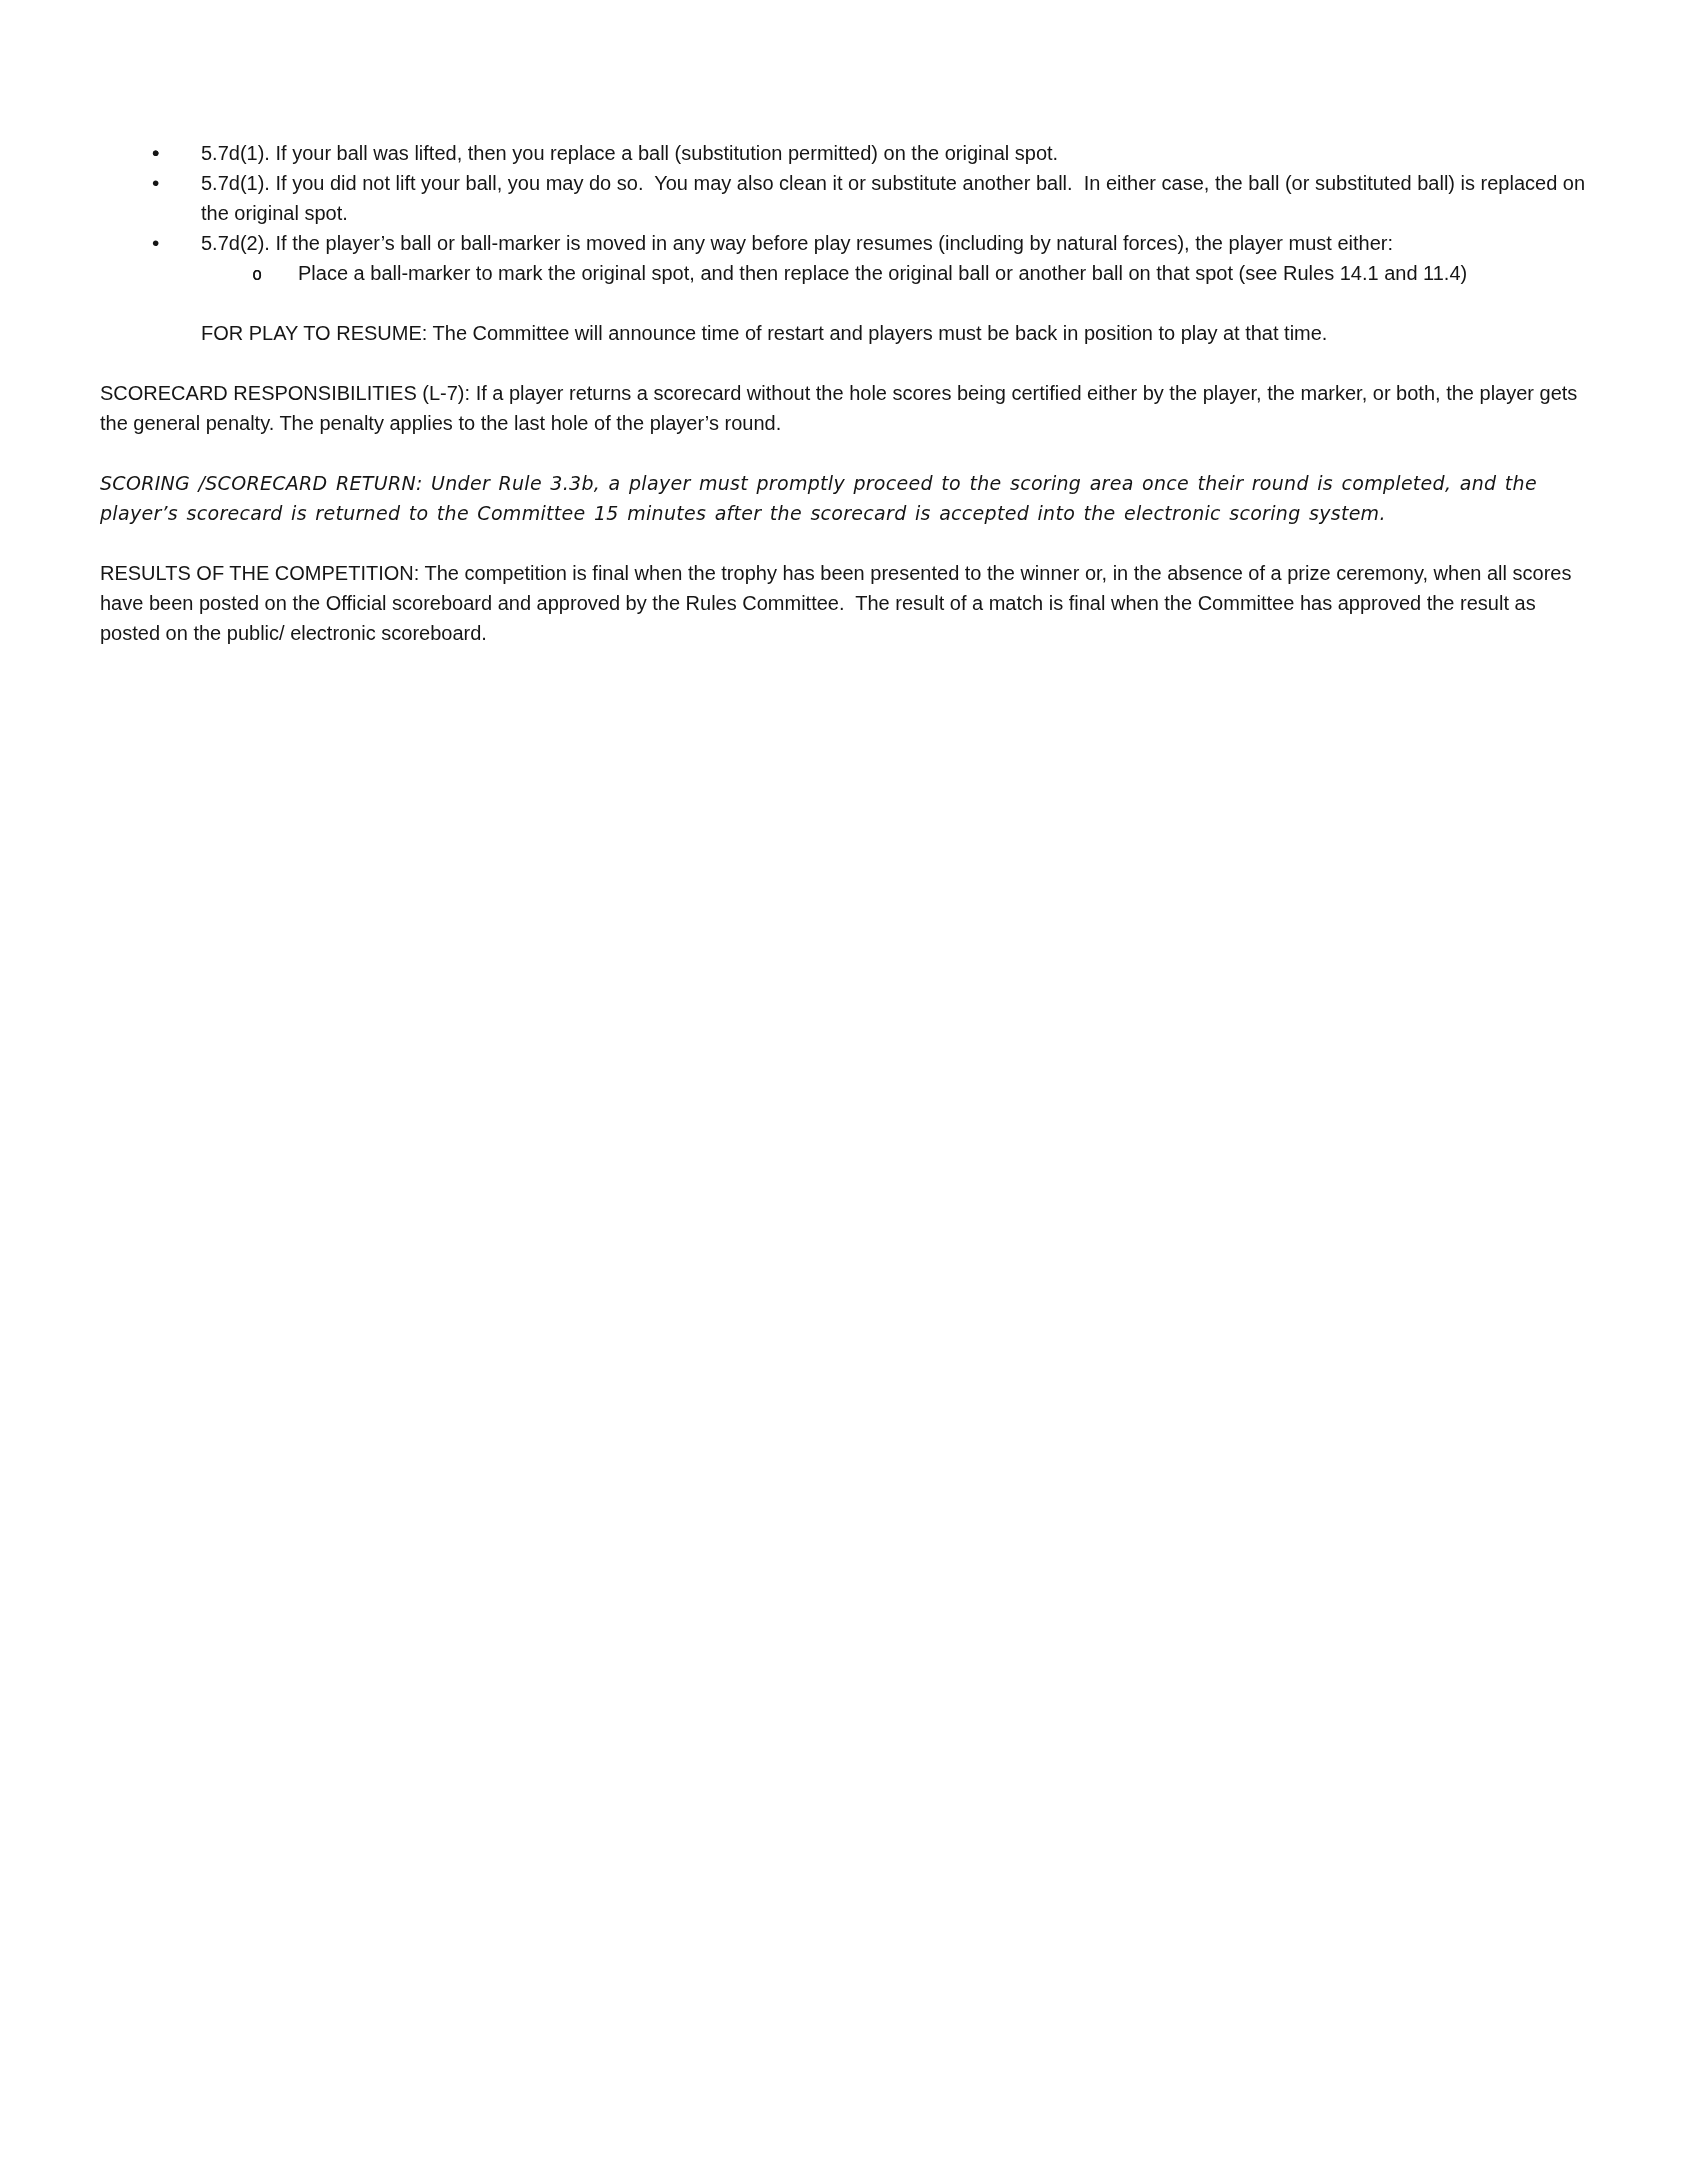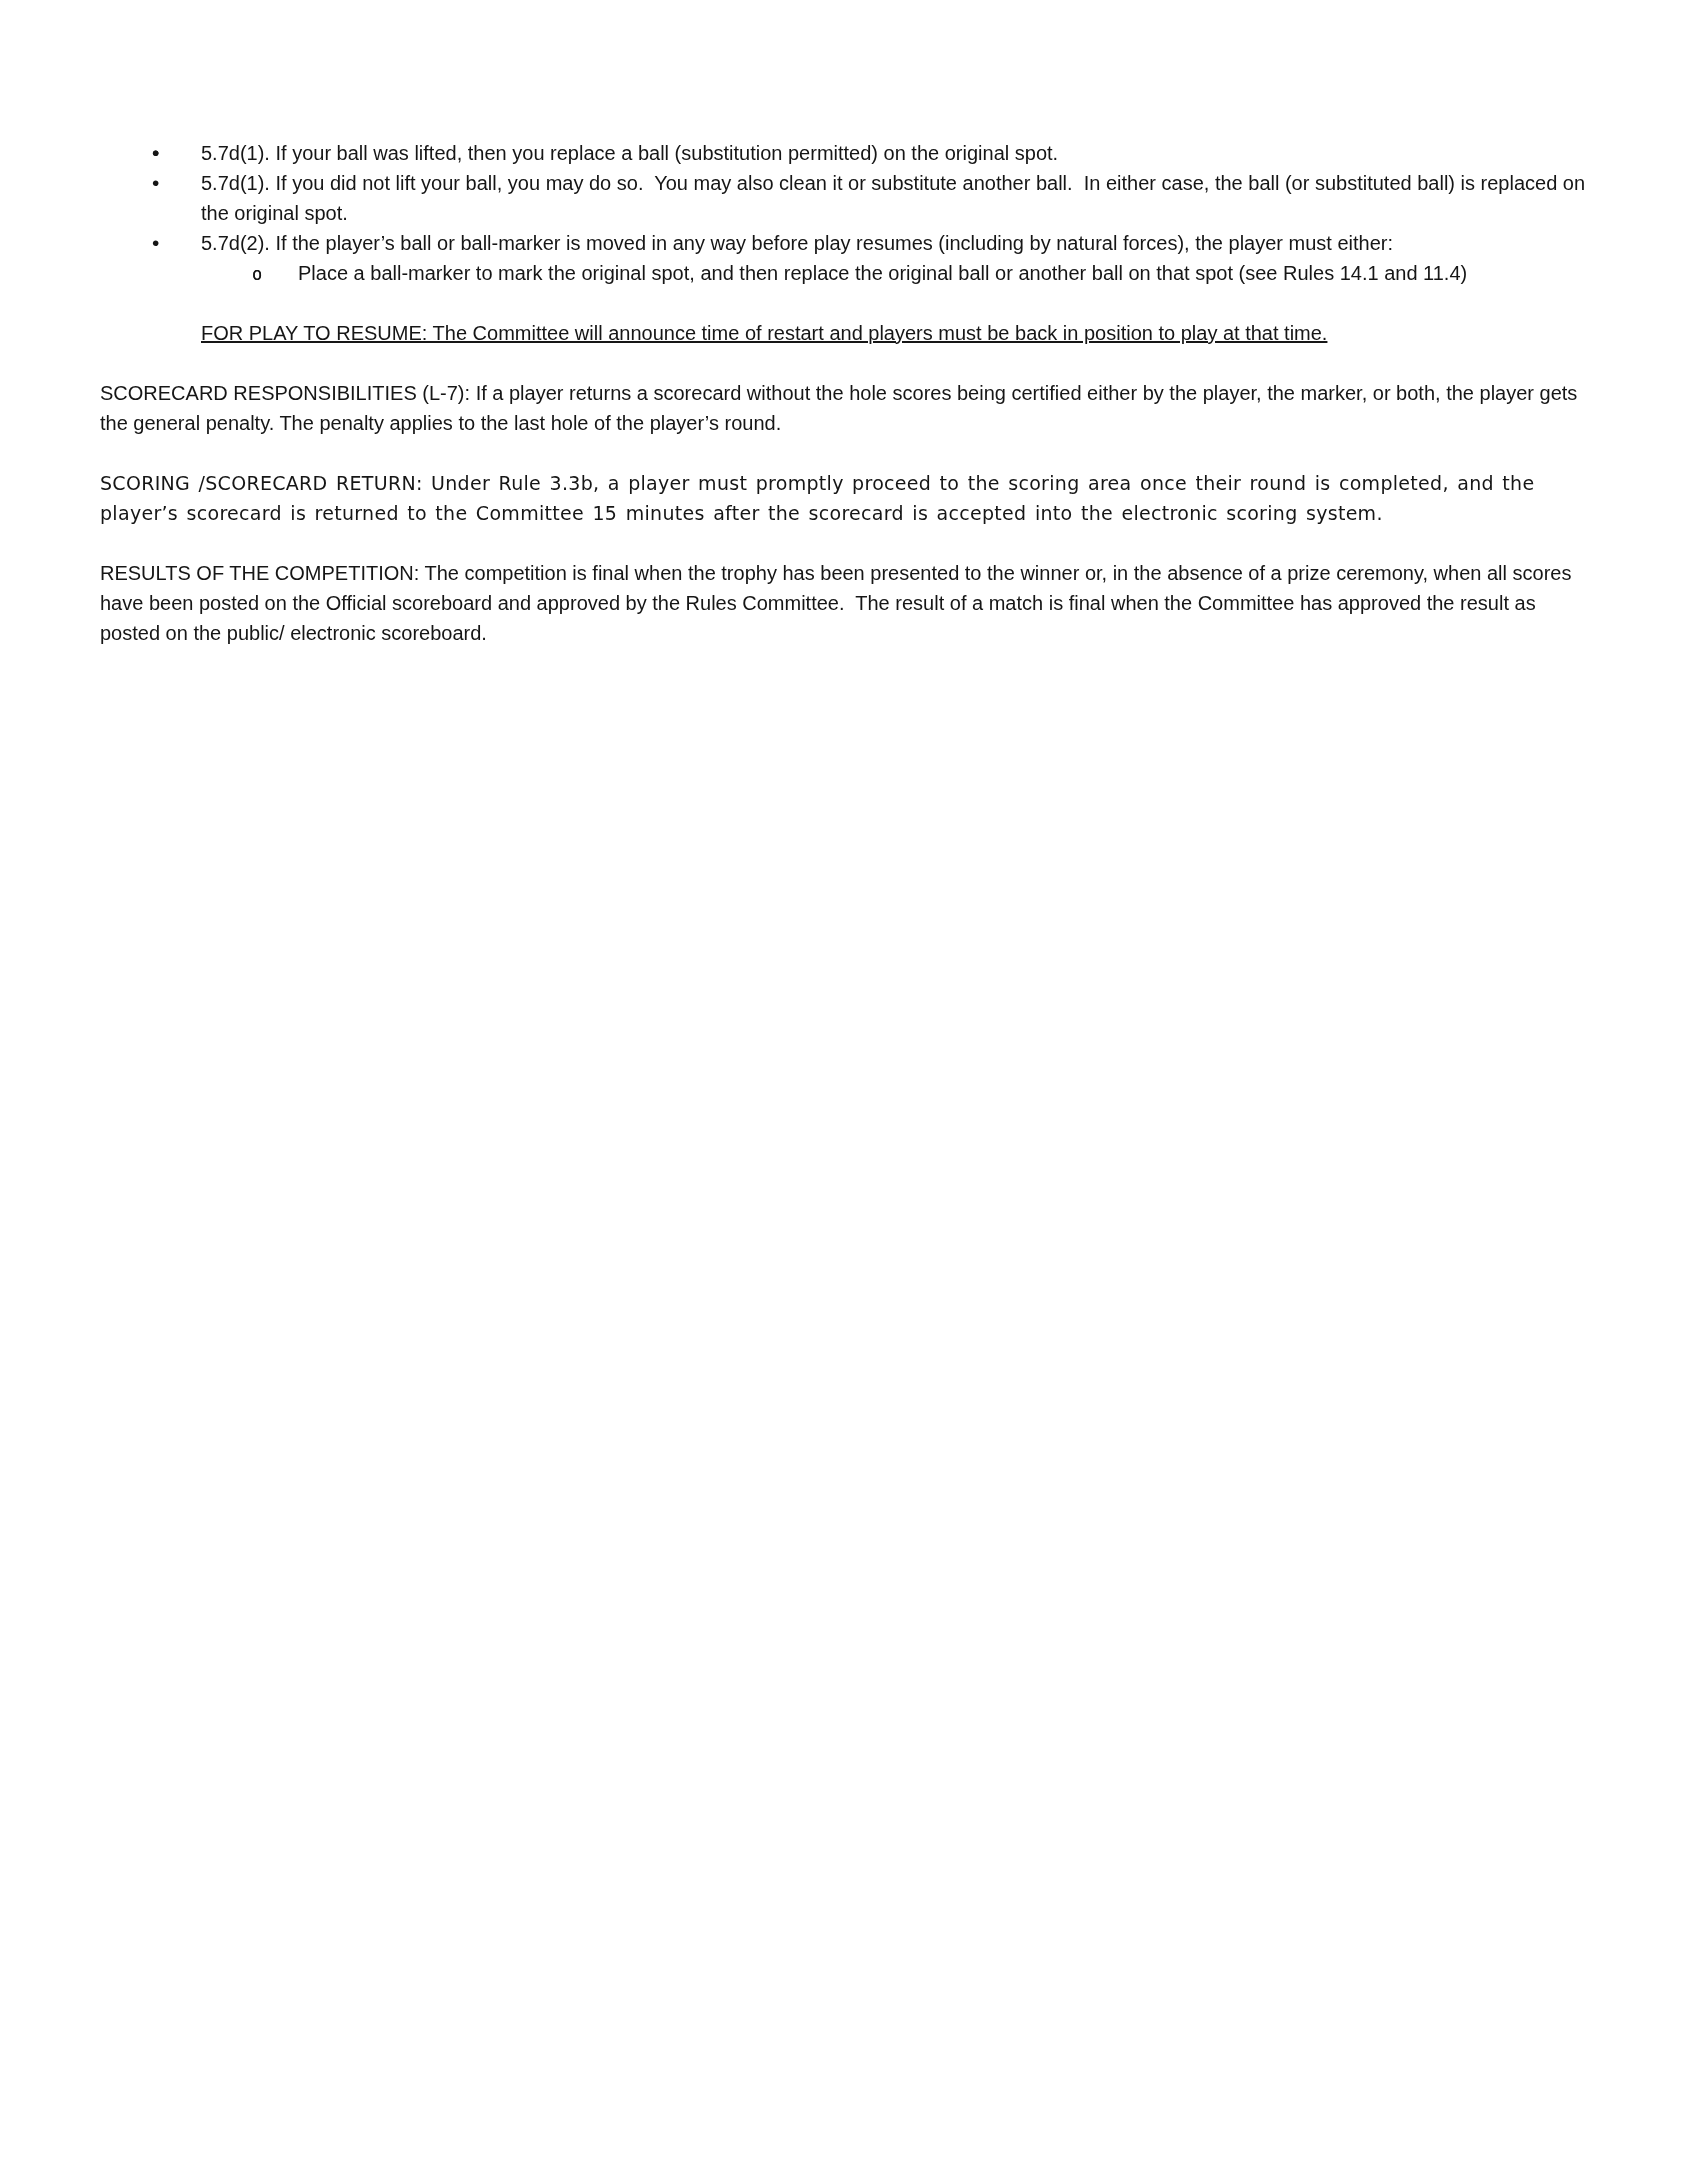--- a/index.html
+++ b/index.html
@@ -22,27 +22,28 @@
   .li1 > .mk {
     position: absolute; left: 52px; top: 0;
     font-size: 21px;
   }
   .li2 { position: relative; padding-left: 198px; }
   .li2 > .mk {
     position: absolute; left: 152px; top: 0.8px;
     font-family: "DejaVu Sans Mono", monospace;
     font-size: 17px;
   }
-  .indent { margin-left: 101px; text-decoration: underline; }
+  .indent { margin-left: 101px; }
   .para { margin: 0; }
   .gothic {
     font-family: "DejaVu Sans", sans-serif;
     font-size: 19px;
     letter-spacing: 0.3px;
     word-spacing: 2.1px;
+    font-style: italic;
   }
 </style>
 </head>
 <body>
 
 <div class="page">
 
   <div class="block">
 
     <div class="li1">

